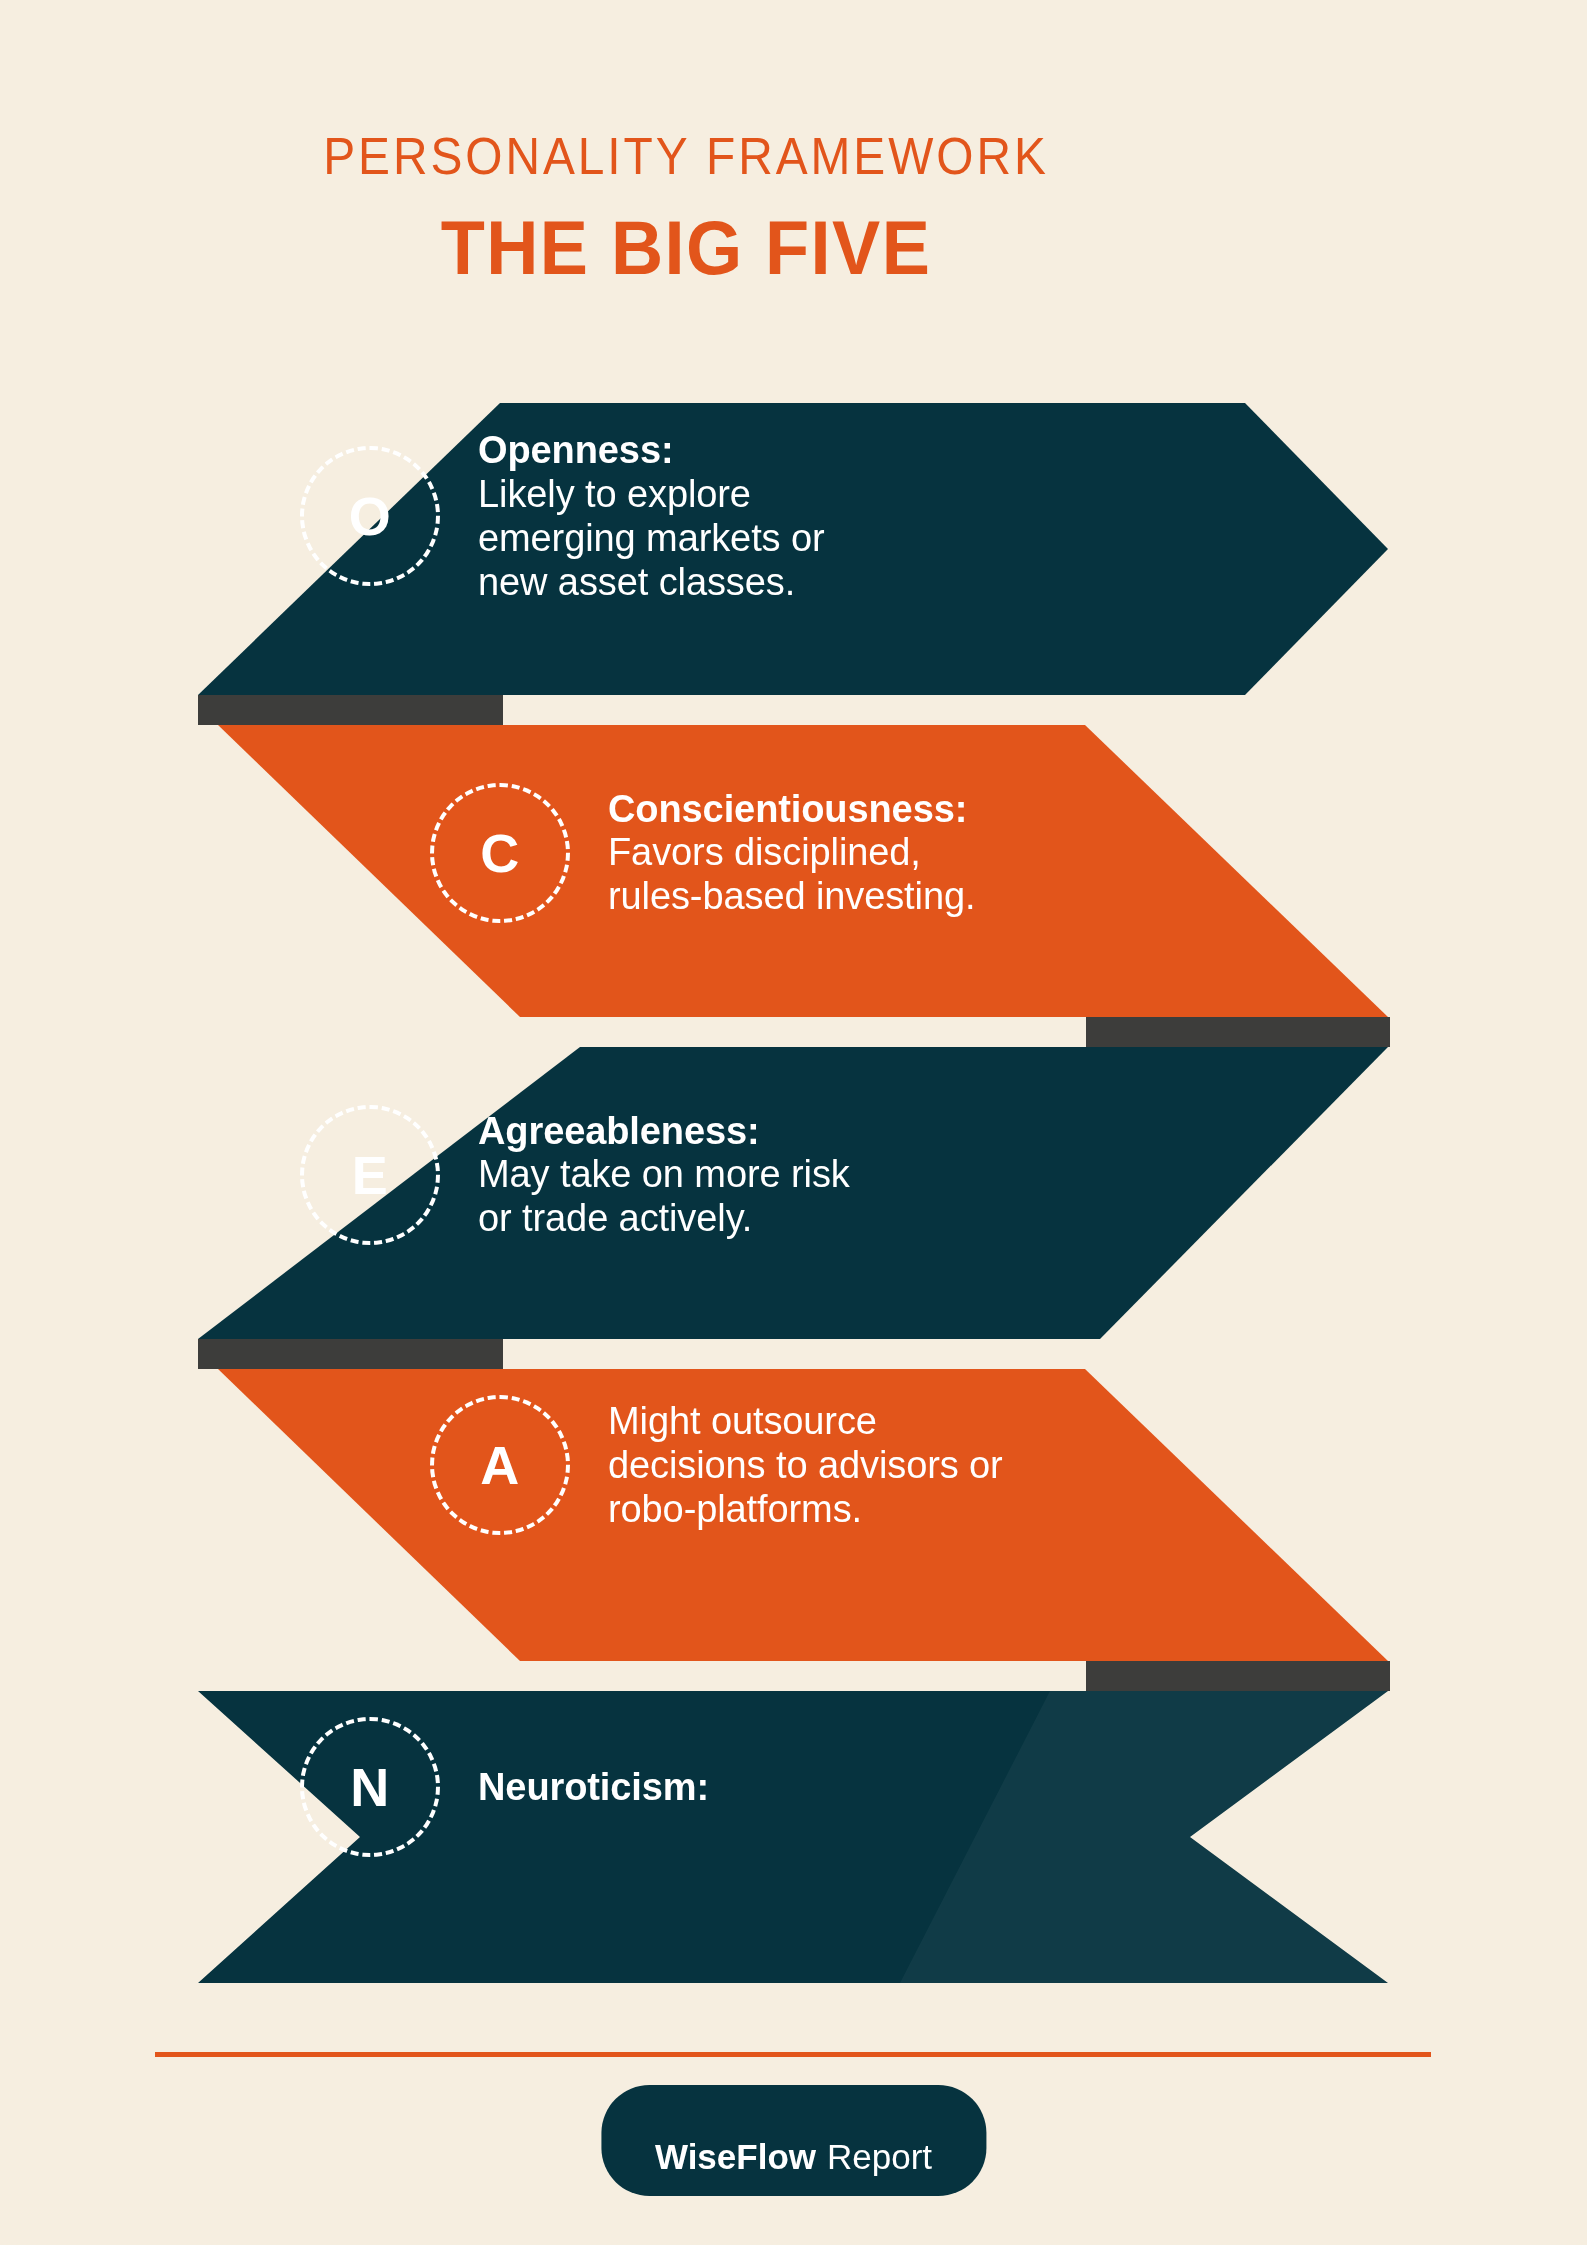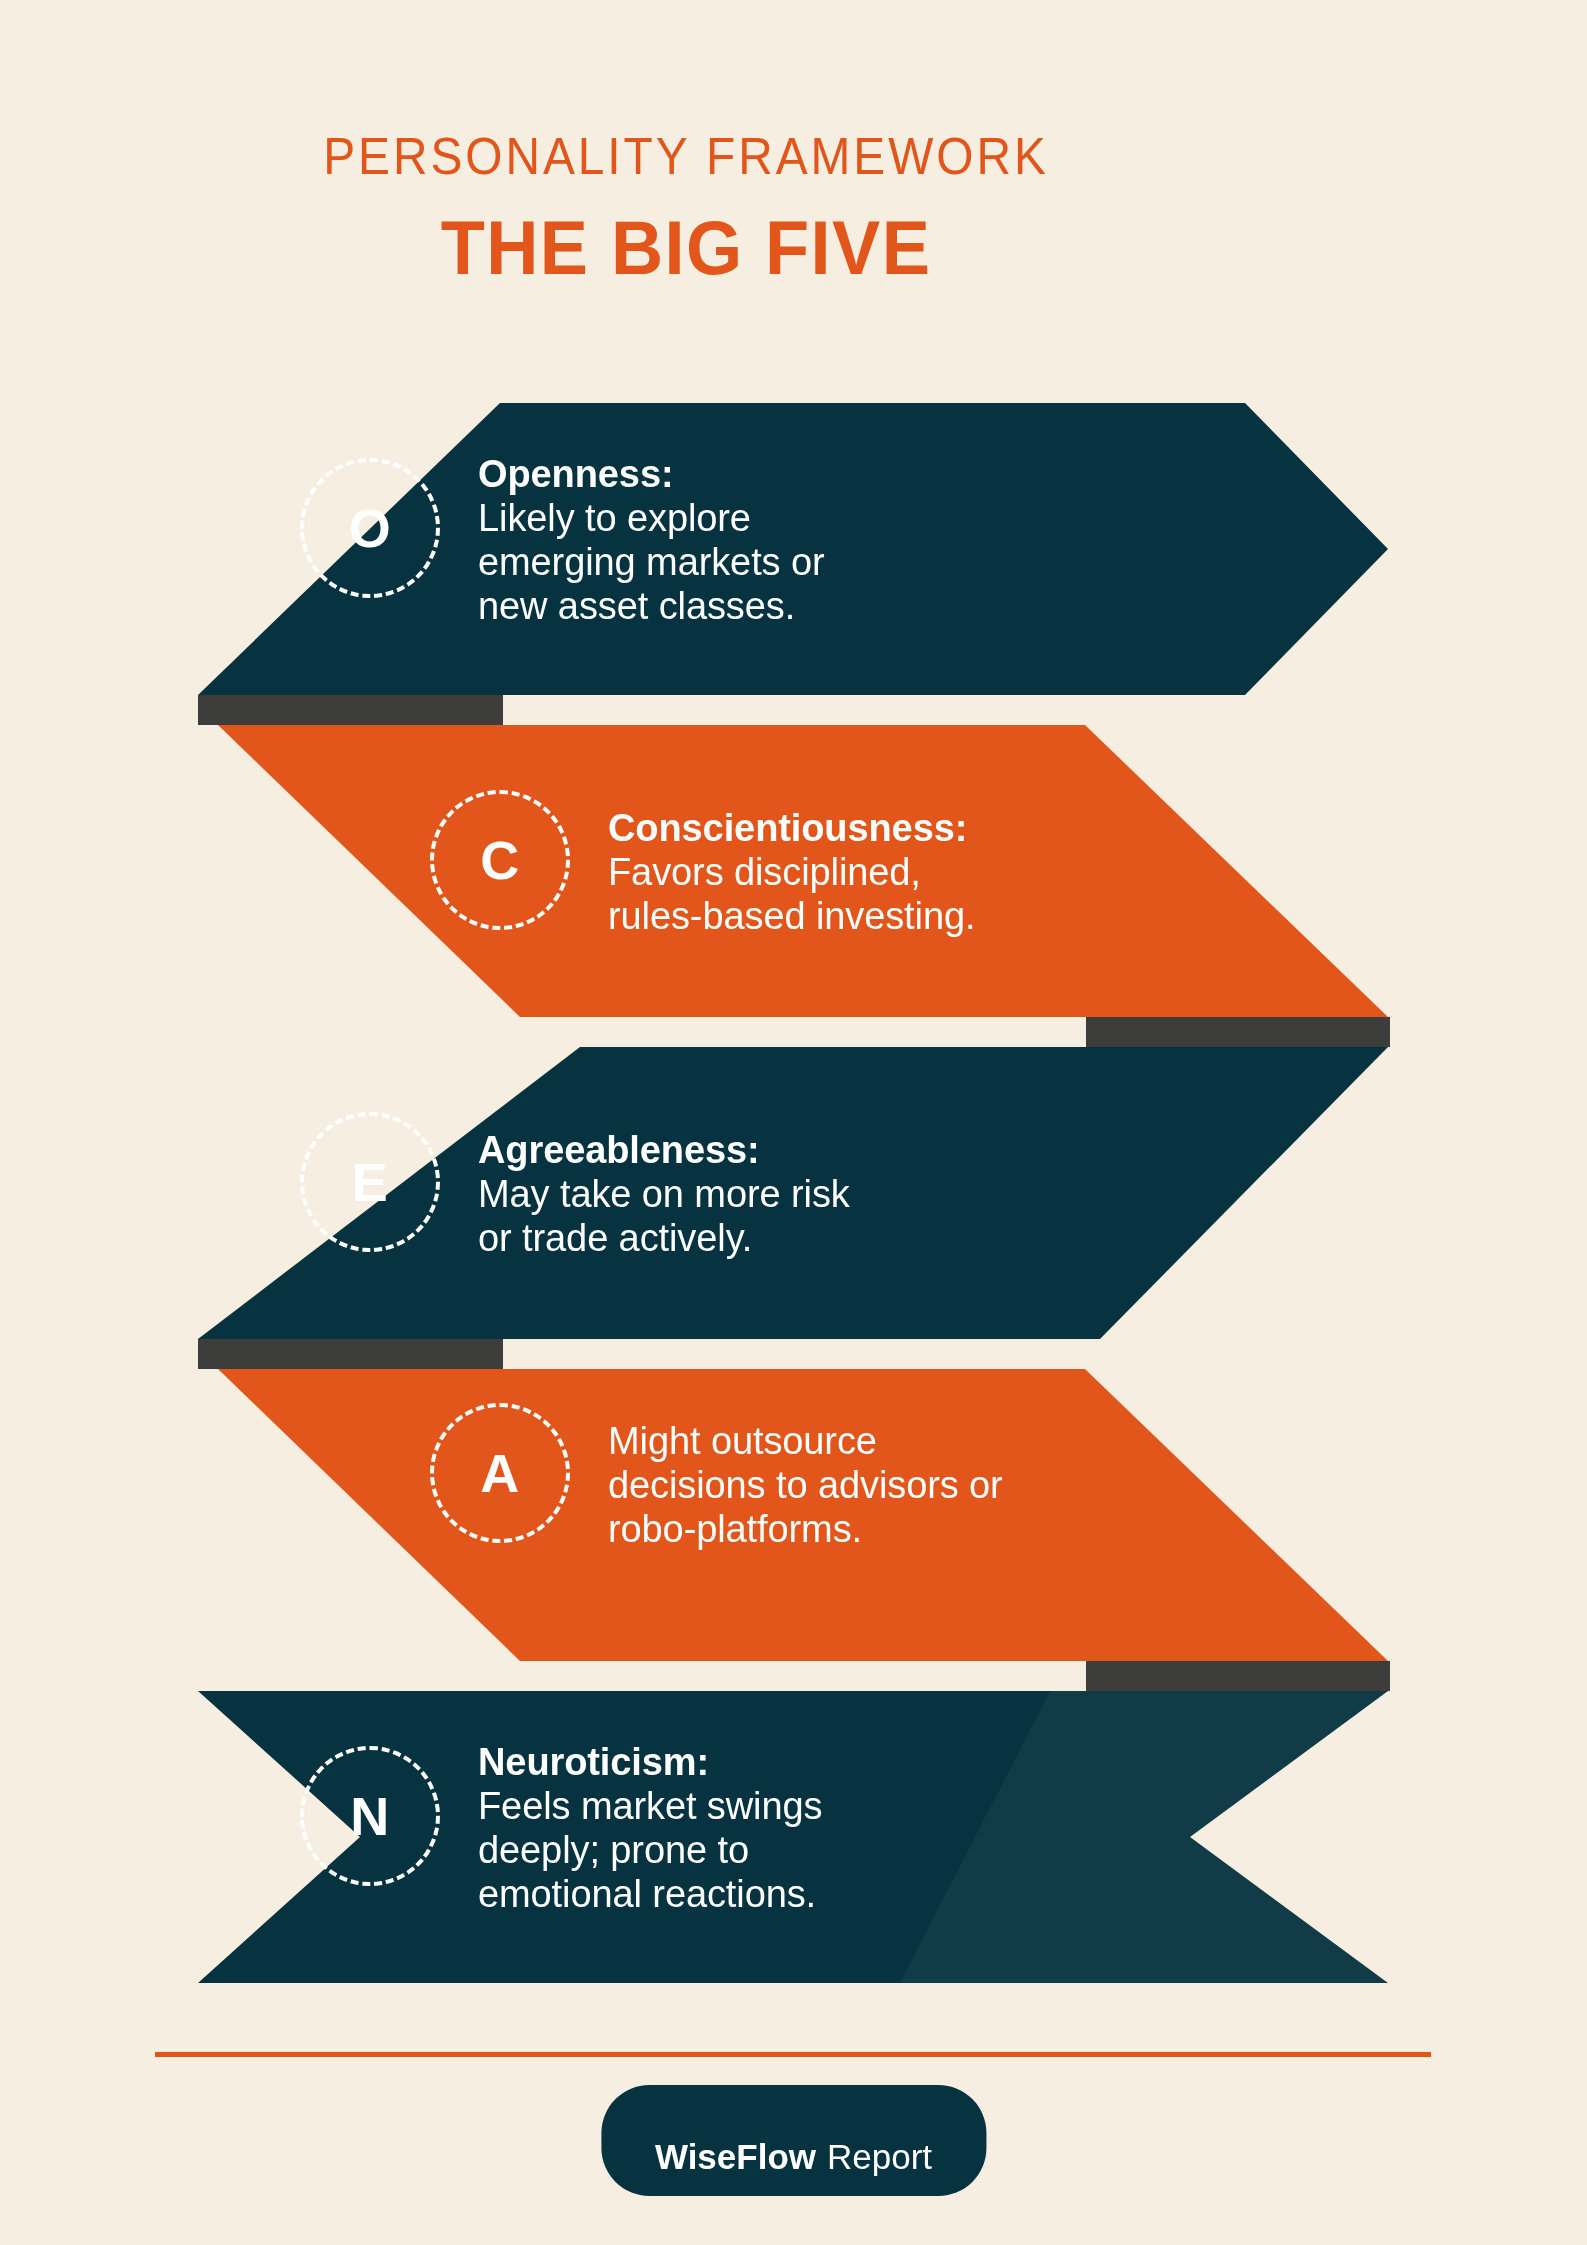--- a/index.html
+++ b/index.html
@@ -127,21 +127,20 @@
   .badge-letter {
     font-size: 54px;
     font-weight: 700;
     color: #FFFFFF;
     line-height: 1;
     letter-spacing: 0.5px;
   }
   .textblock {
     margin-left: 38px;
     color: #FFFFFF;
-    margin-top: 24px;
   }
   .trait-title {
     font-size: 38px;
     font-weight: 700;
     line-height: 1.12;
     letter-spacing: -0.1px;
   }
   .trait-desc {
     font-size: 38px;
     font-weight: 400;
@@ -261,23 +260,20 @@
     <div class="row" style="height:292px; top:1288px; position:absolute;">
       <div class="banner" style="height:292px;">
         <div class="banner-bg shape-flag"></div>
         <div class="shade"></div>
         <div class="content" style="left:300px; top:26px;">
           <div class="badge">
             <span class="badge-letter">N</span>
           </div>
           <div class="textblock">
             <div class="trait-title">Neuroticism:</div>
-            <div class="trait-desc">Feels market swings
-deeply; prone to
-emotional reactions.</div>
           </div>
         </div>
       </div>
     </div>
 
   </div>
 
   <div class="divider"></div>
   <div class="footer-badge">
     <span class="fb-bold">WiseFlow</span>

